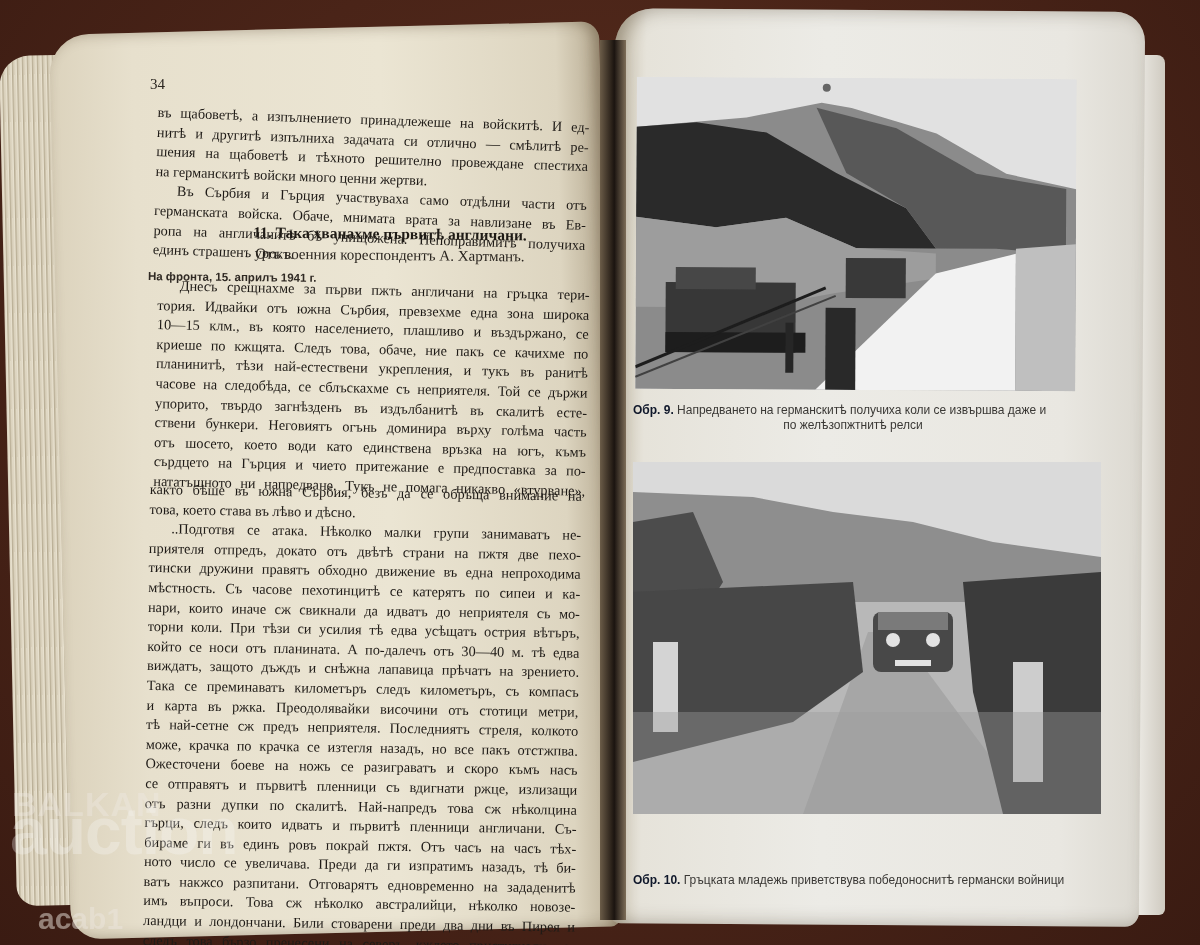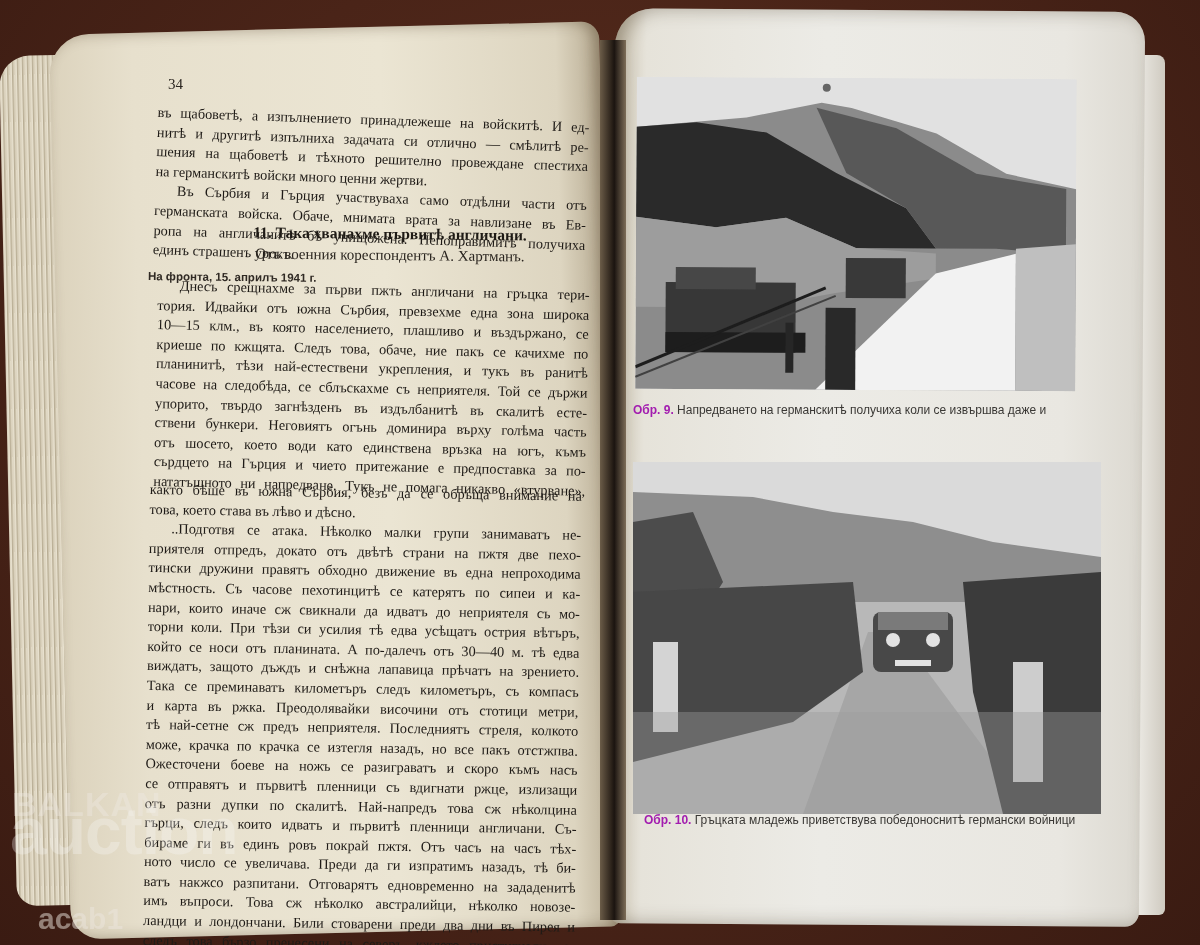--- a/index.html
+++ b/index.html
@@ -33,21 +33,21 @@
   }
   .page-right {
     position:absolute; left:612px; top:10px; width:530px; height:915px;
     background: linear-gradient(90deg, #cfc7b4 0%, #e6e3da 6%, #ecebe6 40%, #e9e7e1 85%, #dcd9d1 100%);
     border-radius: 38px 30px 14px 12px;
     transform: rotate(0.4deg);
     box-shadow: inset 8px 0 18px rgba(60,45,25,0.35);
   }
 
   .page-number {
-    position:absolute; left:168px; top:76px; font-size:15px; color:#2b2620;
+    position:absolute; left:150px; top:76px; font-size:15px; color:#2b2620;
     font-family: "Liberation Serif", serif;
   }
   .text-block {
     position:absolute; left:158px; top:103px; width:432px;
     color:#1f1b17; font-size:14.3px; line-height:19.6px;
     transform: rotate(2.0deg); transform-origin: 0 0;
     text-align: justify;
     font-family: "Liberation Serif", "DejaVu Serif", serif;
   }
   .text-block.lower {
@@ -80,24 +80,24 @@
     filter: grayscale(1) contrast(1.05);
   }
   .photo-1 { left:636px; top:78px; width:440px; height:312px; transform: rotate(0.3deg); }
   .photo-2 { left:633px; top:462px; width:468px; height:352px; }
   .photo svg { display:block; width:100%; height:100%; }
 
   .caption {
     position:absolute; font-family:"Liberation Sans", sans-serif;
     color:#3a3835; font-size:12px;
   }
-  .caption b { font-weight:bold; color:#a21caf; }
+  .caption b { font-weight:bold; color:#0f172a; }
   .caption-1 { left:633px; top:403px; width:440px; }
   .caption-1 .c-line2 { display:block; text-align:center; margin-top:1px; }
-  .caption-2 { left:633px; top:813px; width:480px;margin-left:11px; }
+  .caption-2 { left:633px; top:873px; width:480px; }
 
   .watermark {
     position:absolute; left:10px; top:785px; pointer-events:none;
     font-family:"Liberation Sans", sans-serif; font-weight:bold;
     color: rgba(240,235,228,0.38);
   }
   .wm-balkan { position:absolute; left:2px; top:0; font-size:34px; letter-spacing:1px; }
   .wm-auction { position:absolute; left:0; top:8px; font-size:66px; letter-spacing:-1px; color: rgba(250,250,250,0.30); }
   .wm-user { position:absolute; left:28px; top:105px; font-size:30px; color: rgba(235,230,222,0.5); margin-top: 12px; }
 </style>
@@ -185,20 +185,21 @@
     <line x1="0" y1="290" x2="190" y2="210" stroke="#222" stroke-width="3"></line>
     <line x1="0" y1="300" x2="200" y2="218" stroke="#444" stroke-width="2"></line>
     <rect x="150" y="245" width="8" height="50" fill="#2a2a2a"></rect>
     <rect x="190" y="230" width="30" height="82" fill="#2d2d2d"></rect>
     <circle cx="190" cy="10" r="4" fill="#666"></circle>
   </svg>
 </div>
 <div class="caption caption-1">
   <b>Обр. 9.</b>
   <span>Напредването на германскитѣ получиха коли се извършва даже и</span>
+  <span class="c-line2">по желѣзопжтнитѣ релси</span>
 </div>
 
 <div class="photo photo-2">
   <svg viewBox="0 0 468 352" preserveAspectRatio="none">
     <rect width="468" height="352" fill="#d6d6d6"></rect>
     <polygon points="0,30 120,35 200,50 280,60 360,80 468,95 468,160 0,160" fill="#8d8d8d"></polygon>
     <polygon points="0,140 468,140 468,352 0,352" fill="#b5b5b5"></polygon>
     <polygon points="170,352 235,170 265,170 400,352" fill="#a4a4a4"></polygon>
     <polygon points="0,60 60,50 90,120 40,200 0,210" fill="#4e4e4e"></polygon>
     <polygon points="0,130 220,120 230,210 160,260 0,300" fill="#4a4a4a"></polygon>

